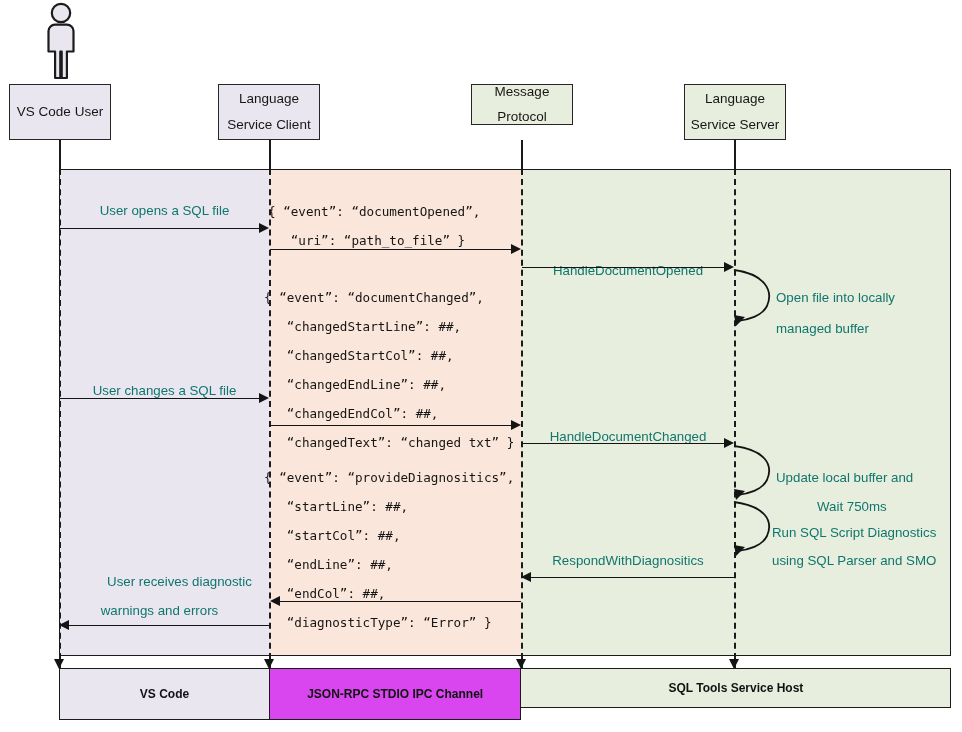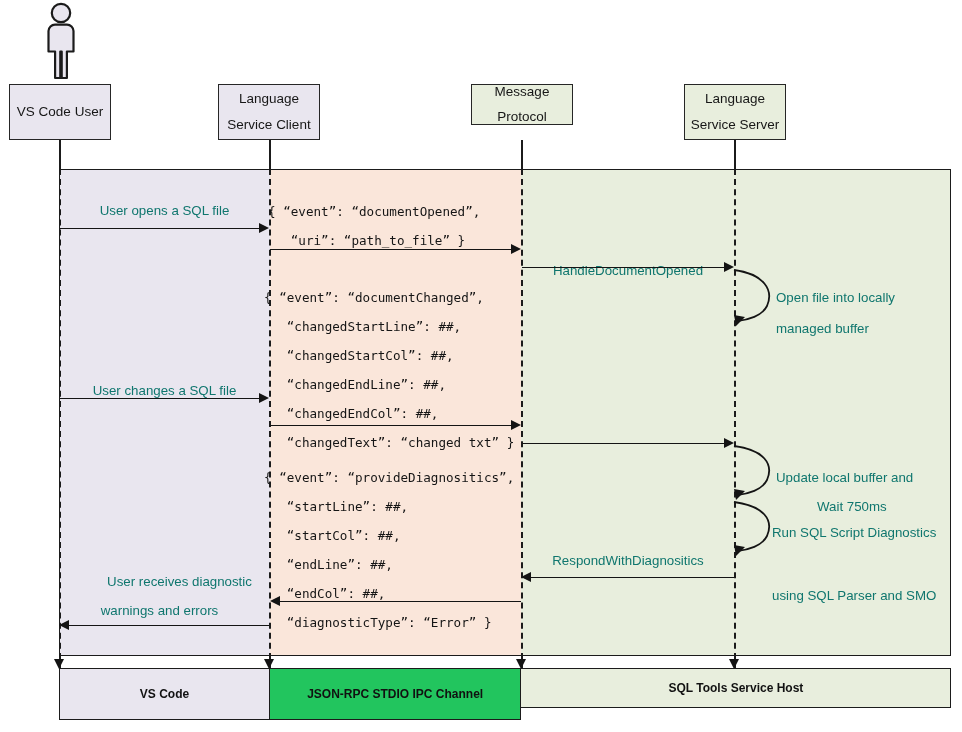--- a/index.html
+++ b/index.html
@@ -42,21 +42,21 @@
   }
 
   
   .foot{
     position:absolute;box-sizing:border-box;
     border:1.7px solid #1b1b1b;
     display:flex;align-items:center;justify-content:center;
     font-size:12px;font-weight:bold;color:#111;
   }
   .foot.lav{background:#e9e6ef;}
-  .foot.pch{background:#22c55e;}
+  .foot.pch{background:#d946ef;}
   .foot.grn{background:#e8eedd;}
 
   
   .msg{position:absolute;height:0;border-top:1.7px solid #141414;}
   .head{position:absolute;width:0;height:0;}
   .head.r{border-top:5.5px solid transparent;border-bottom:5.5px solid transparent;border-left:10px solid #141414;}
   .head.l{border-top:5.5px solid transparent;border-bottom:5.5px solid transparent;border-right:10px solid #141414;}
   .head.d{border-left:5.5px solid transparent;border-right:5.5px solid transparent;border-top:10px solid #141414;}
 
   
@@ -155,36 +155,37 @@
 <span>   “changedEndCol”: ##,</span>
 <span>   “changedText”: “changed txt” }</span></div>
 
   <div class="lbl c" style="left:60px;top:376px;width:209px;">User changes a SQL file</div>
   <div class="msg" style="left:60px;top:398px;width:199px;"></div>
   <div class="head r" style="left:259px;top:393px;"></div>
 
   <div class="msg" style="left:270px;top:425px;width:241px;"></div>
   <div class="head r" style="left:511px;top:420px;"></div>
 
+  <div class="lbl c" style="left:522px;top:422px;width:212px;">HandleDocumentChanged</div>
   <div class="msg" style="left:522px;top:443px;width:202px;"></div>
   <div class="head r" style="left:724px;top:438px;"></div>
 
   <svg class="loop" style="left:734px;top:444px;width:44px;height:58px;">
     <path d="M0,2 C30,6 40,20 33,36 C28,46 14,50 3,51" fill="none" stroke="#141414" stroke-width="1.8"></path>
     <polygon points="2,56 11,47 0,45" fill="#141414"></polygon>
   </svg>
   <div class="lbl l" style="left:776px;top:463px;">Update local buffer and</div>
   <div class="lbl l" style="left:817px;top:492px;">Wait 750ms</div>
 
   <svg class="loop" style="left:734px;top:500px;width:44px;height:58px;">
     <path d="M0,2 C30,6 40,20 33,36 C28,46 14,50 3,51" fill="none" stroke="#141414" stroke-width="1.8"></path>
     <polygon points="2,56 11,47 0,45" fill="#141414"></polygon>
   </svg>
   <div class="lbl l" style="left:772px;top:518px;text-align:center;">Run SQL Script Diagnostics</div>
-  <div class="lbl l" style="left:772px;top:546px;margin-top:35px;">using SQL Parser and SMO</div>
+  <div class="lbl l" style="left:772px;top:546px;">using SQL Parser and SMO</div>
 
   <div class="json" style="left:264px;top:463px;"><span>{ “event”: “provideDiagnositics”,</span>
 <span>   “startLine”: ##,</span>
 <span>   “startCol”: ##,</span>
 <span>   “endLine”: ##,</span>
 <span>   “endCol”: ##,</span>
 <span>   “diagnosticType”: “Error” }</span></div>
 
   <div class="lbl c" style="left:522px;top:546px;width:212px;">RespondWithDiagnositics</div>
   <div class="msg" style="left:531px;top:577px;width:203px;"></div>

